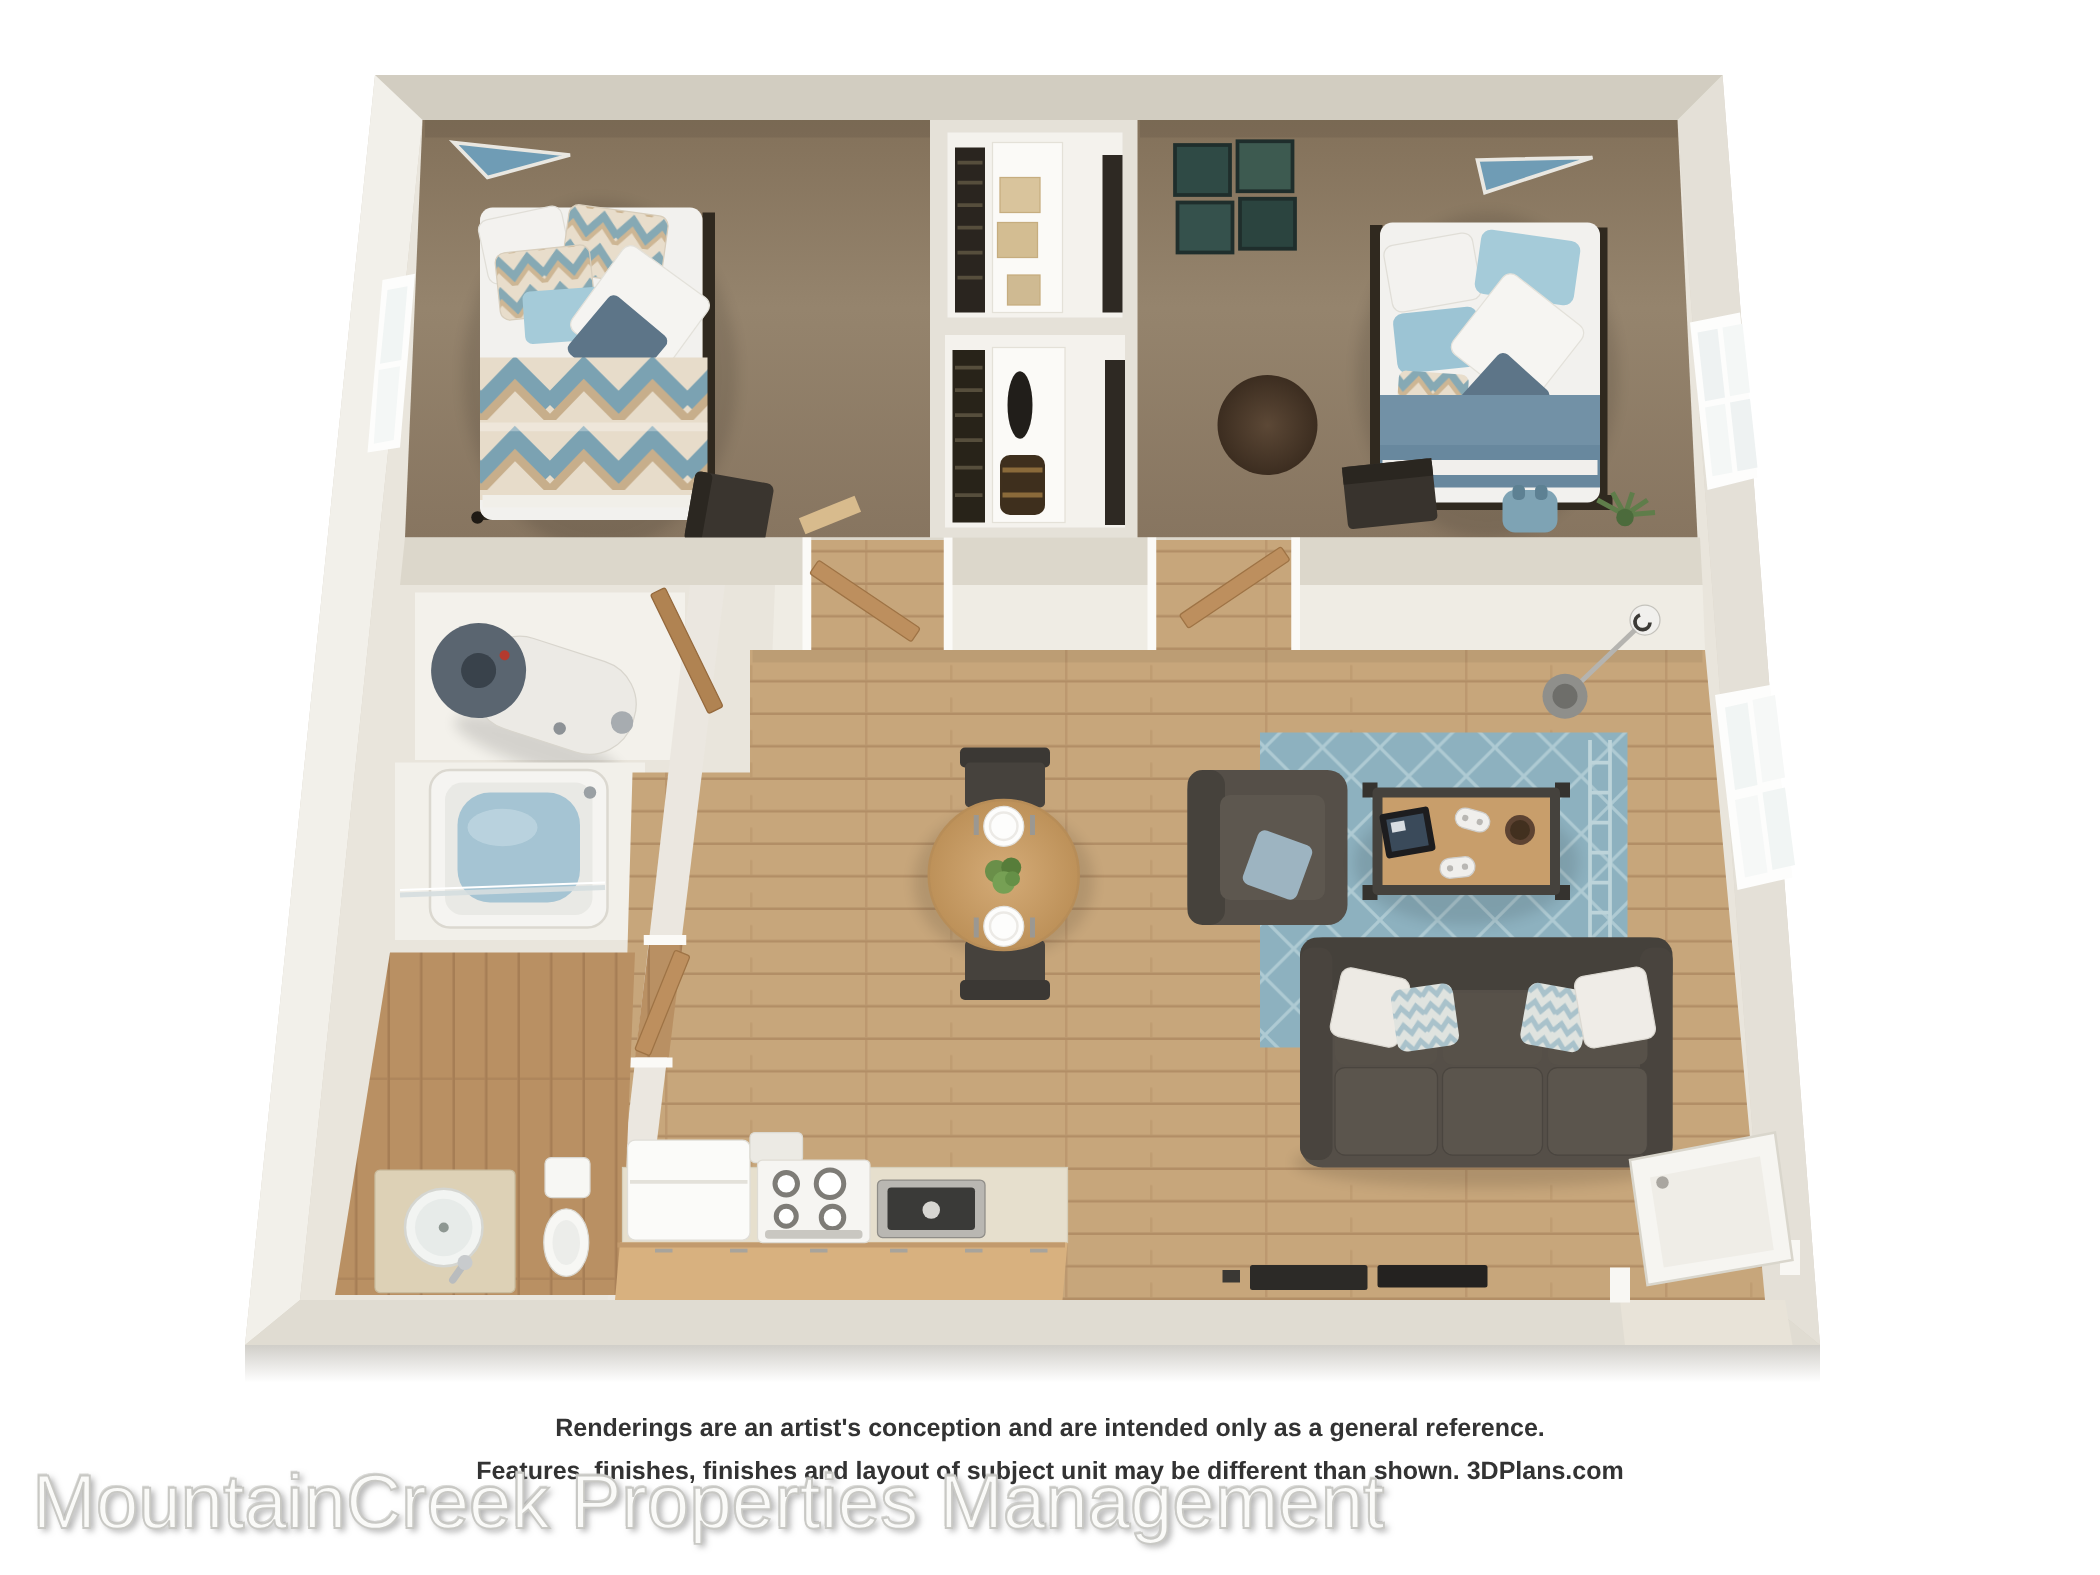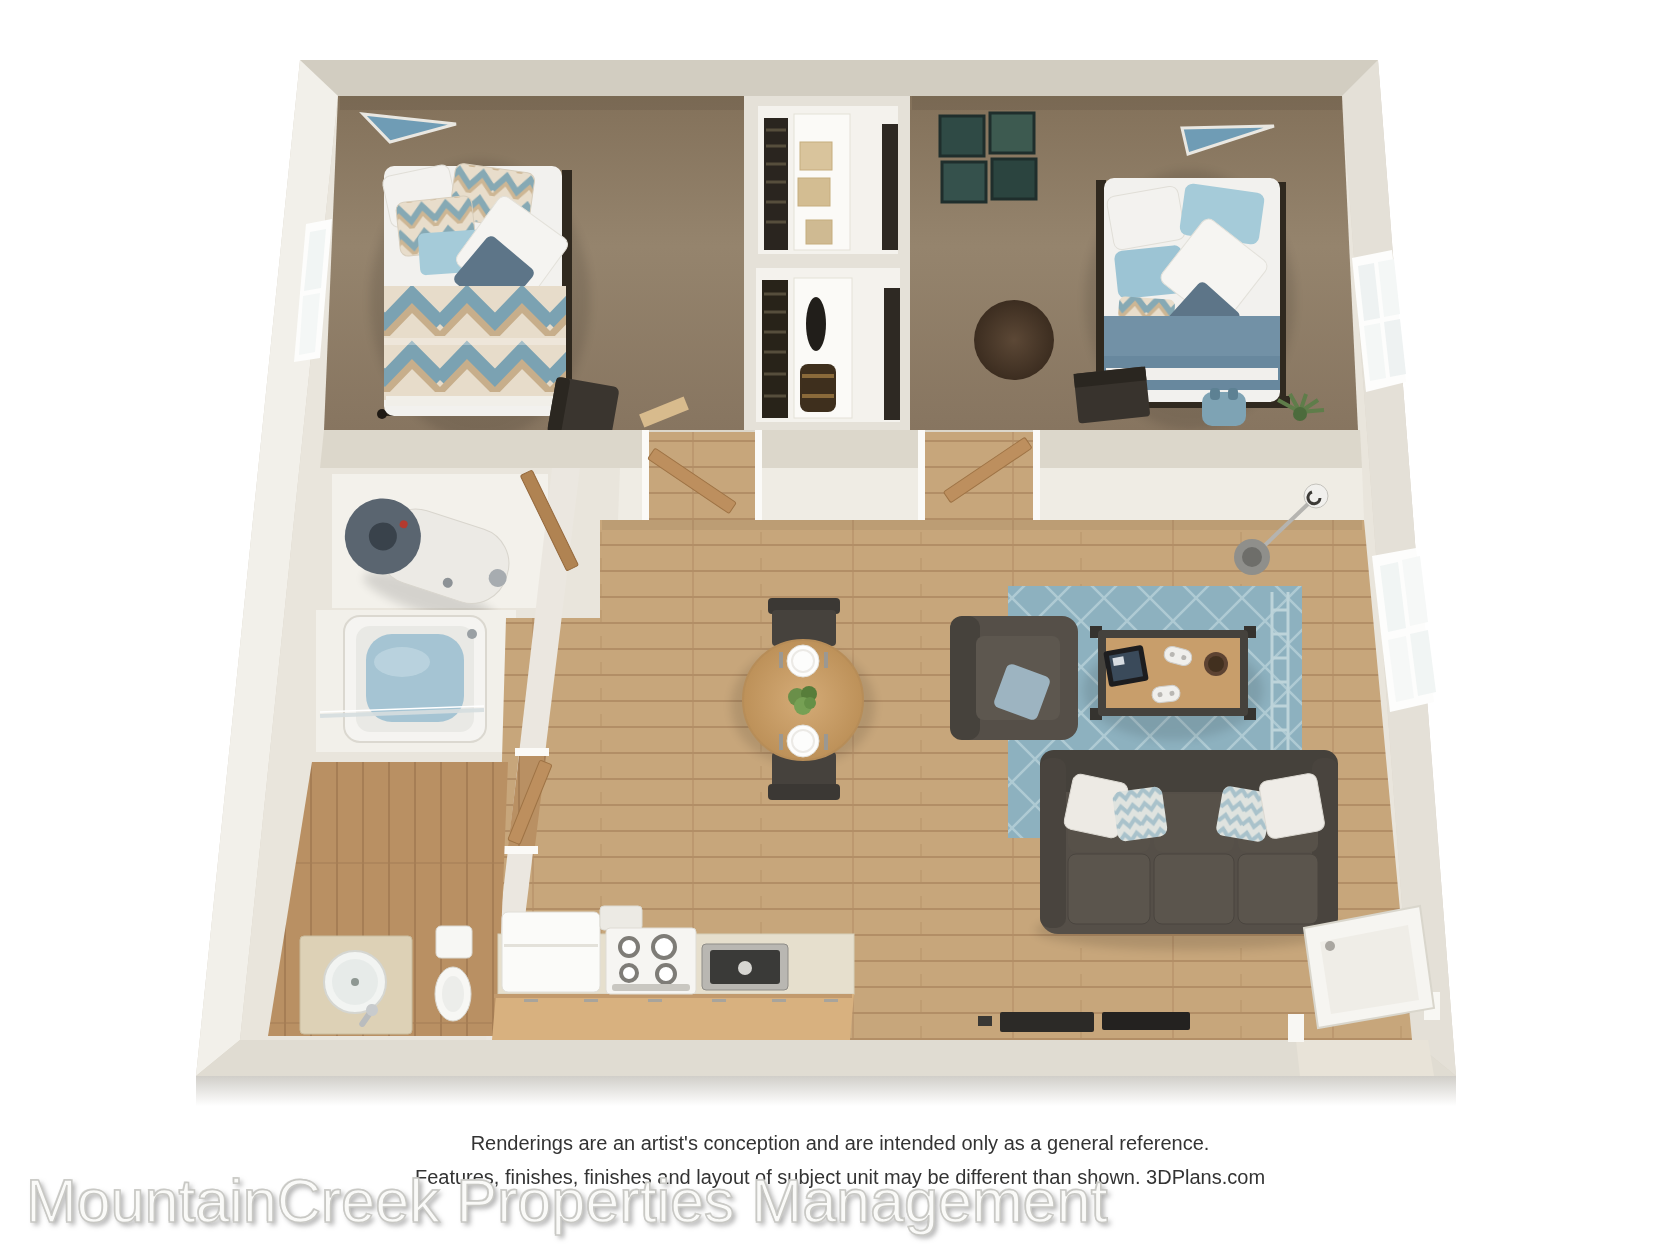--- a/index.html
+++ b/index.html
@@ -1,21 +1,21 @@
 <!DOCTYPE html>
 <html style="--wall_outer: #d8d3c7; --wall_face_top: #d2cdc1; --wall_inner: #e9e5dc; --wall_bright: #f2f0ea; --carpet: #8d7c67; --wood: #c7a67b; --wood_dark: #b99063; --rug: #8db1bf; --sofa: #554f48; --table_wood: #c89e6b; --cabinet: #d8b17f; --counter: #e6dfcd; --accent_blue: #6f9cb5; --blanket_blue: #7291a6; --pillow_blue: #a5cbd9; --slate: #5d7588; --water: #a5c4d3; --heater: #5a6570; --door_wood: #bd8f5e; --disclaimer_text: #333333; --watermark_fill: #fafaf8; --watermark_stroke: #c8c8c4;"><head>
 <meta charset="utf-8">
 <style>
   html,body{margin:0;padding:0;background:#ffffff;}
   .stage{position:relative;width:1680px;height:1260px;background:#fff;overflow:hidden;
          font-family:"Liberation Sans",sans-serif;}
   .plan-svg{position:absolute;left:0;top:0;}
   .disclaimer{position:absolute;left:0;top:1126px;width:1680px;text-align:center;
               font-size:20px;line-height:34px;color:var(--disclaimer_text,#333);}
-  .disclaimer p{margin:0;}
+  .disclaimer p{margin:0;font-weight:bold;}
   .watermark{position:absolute;left:26px;top:1166px;font-size:61px;white-space:nowrap;
              color:var(--watermark_fill,#fafaf8);
              -webkit-text-stroke:1.5px var(--watermark_stroke,#c8c8c4);
              text-shadow:3px 3px 5px rgba(125,125,125,.65), -1px -1px 0 rgba(210,210,206,.8);
              letter-spacing:0px;}
 </style>
 </head>
 <body>
 
 <div class="stage">

